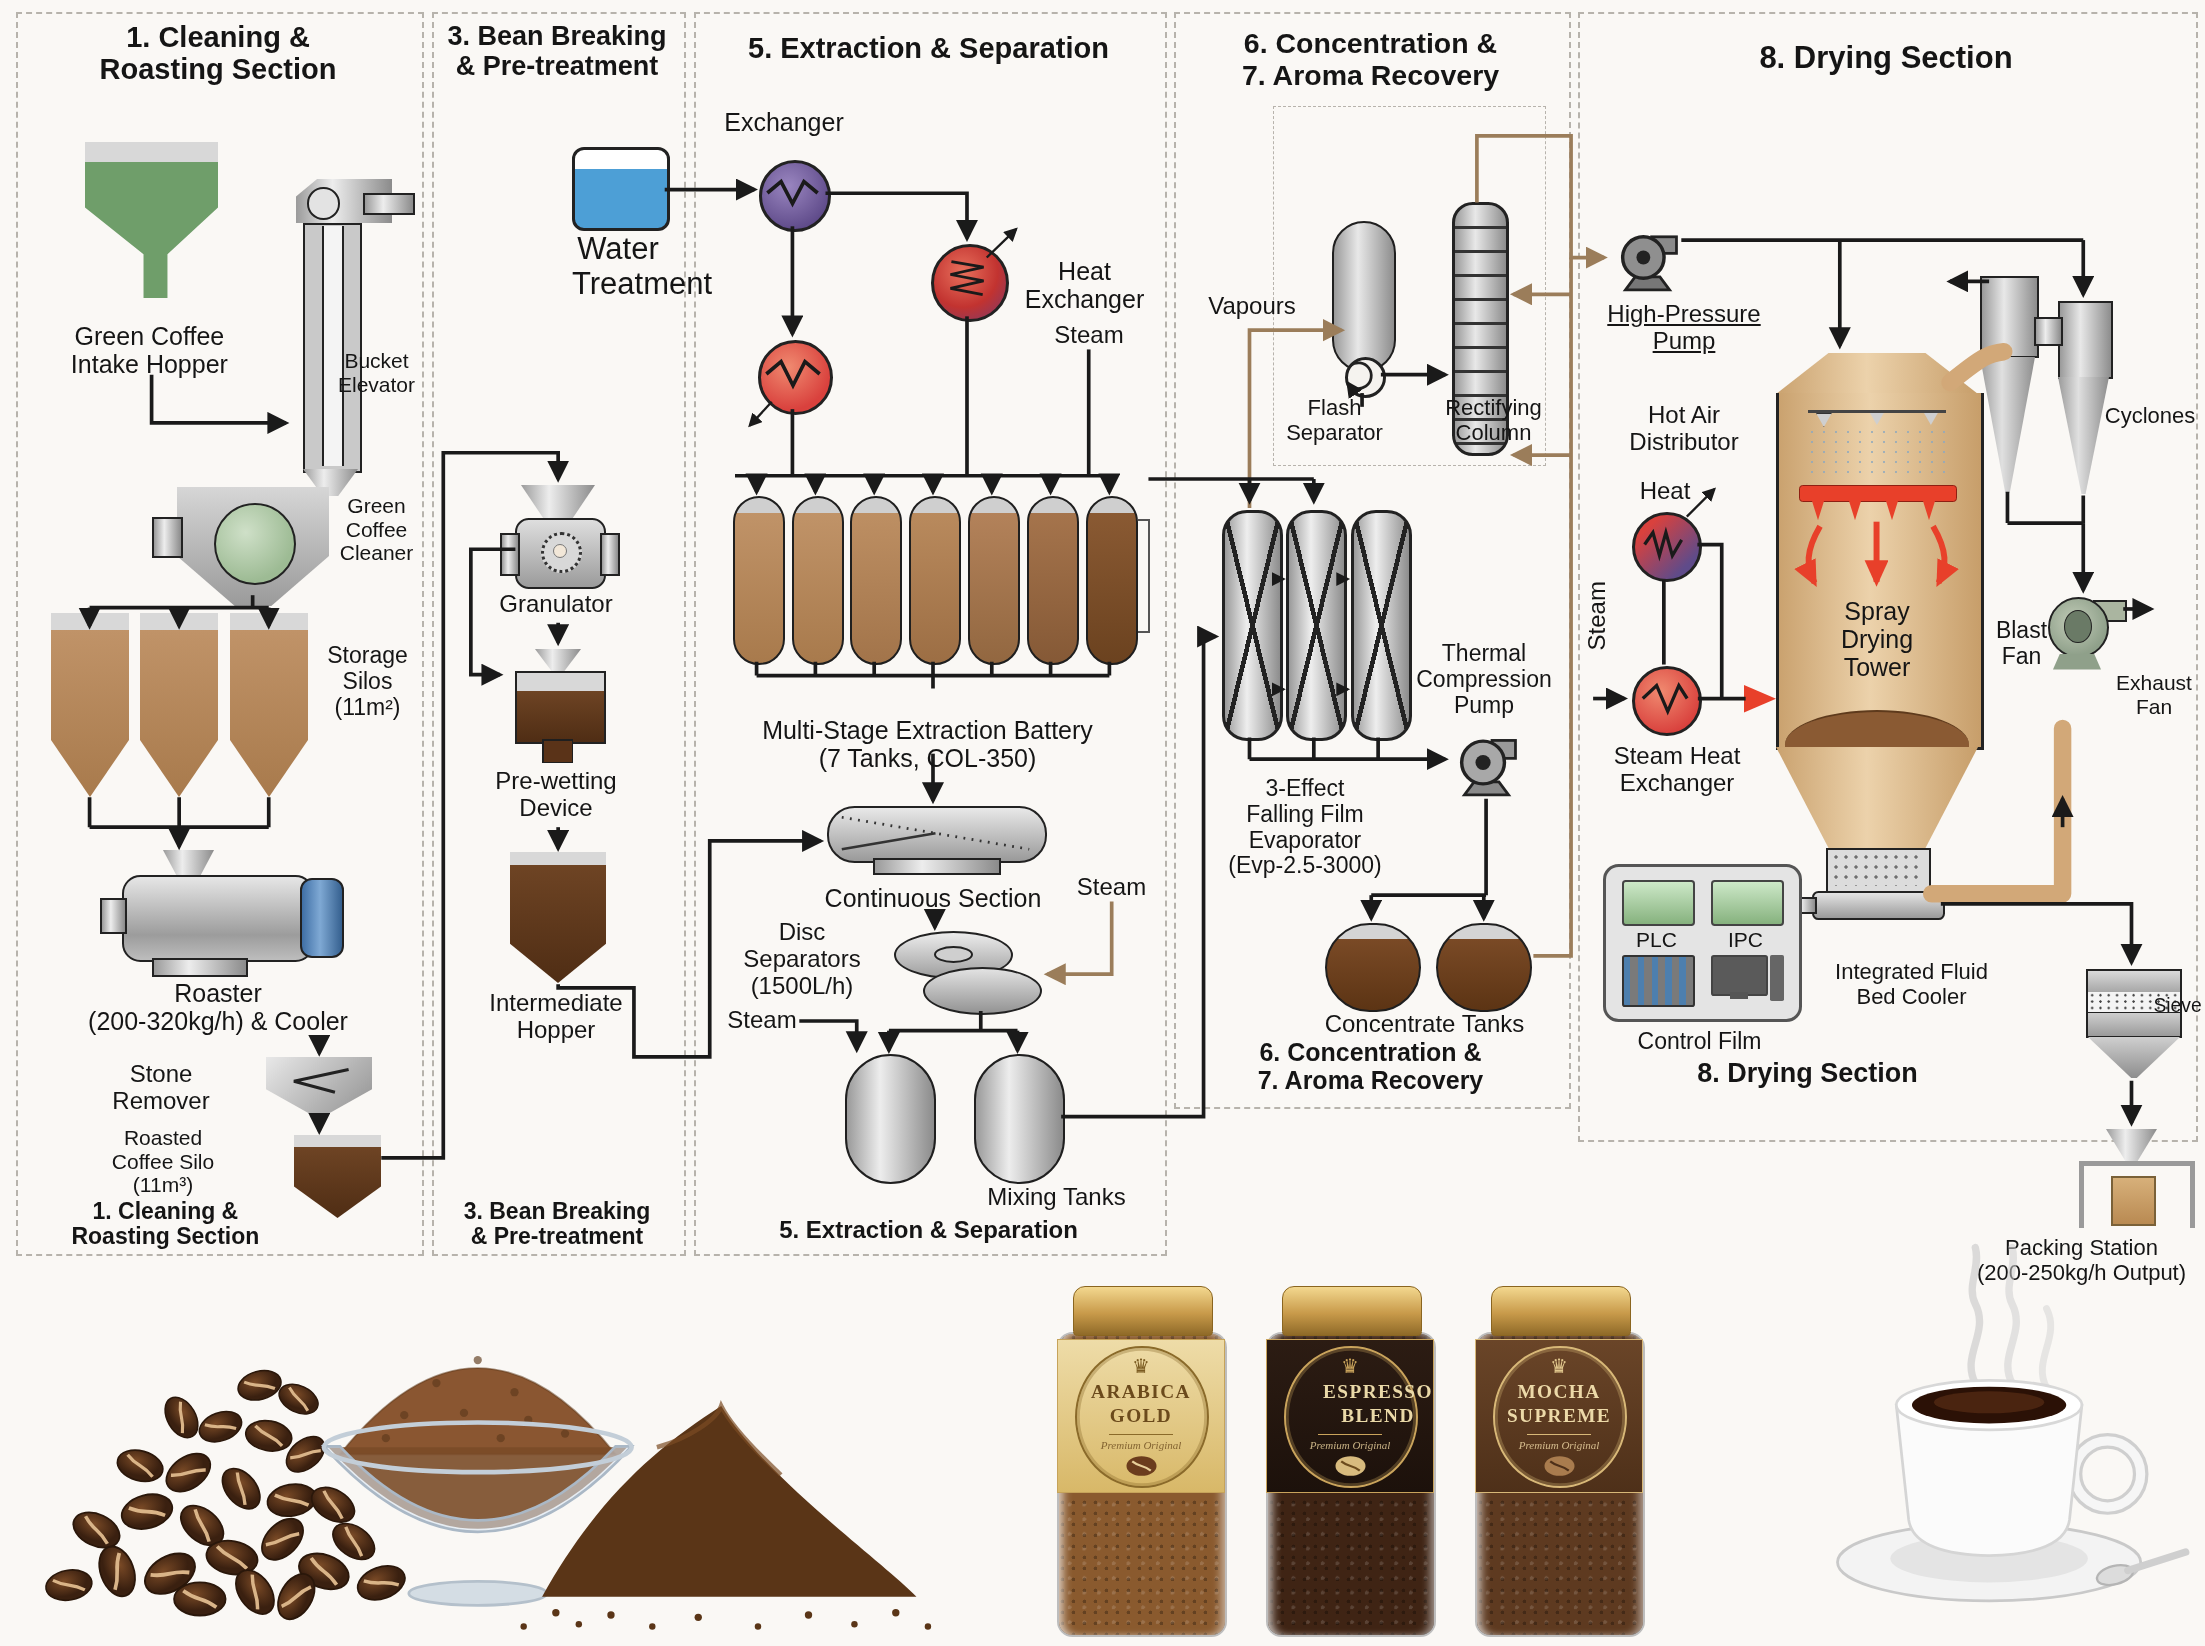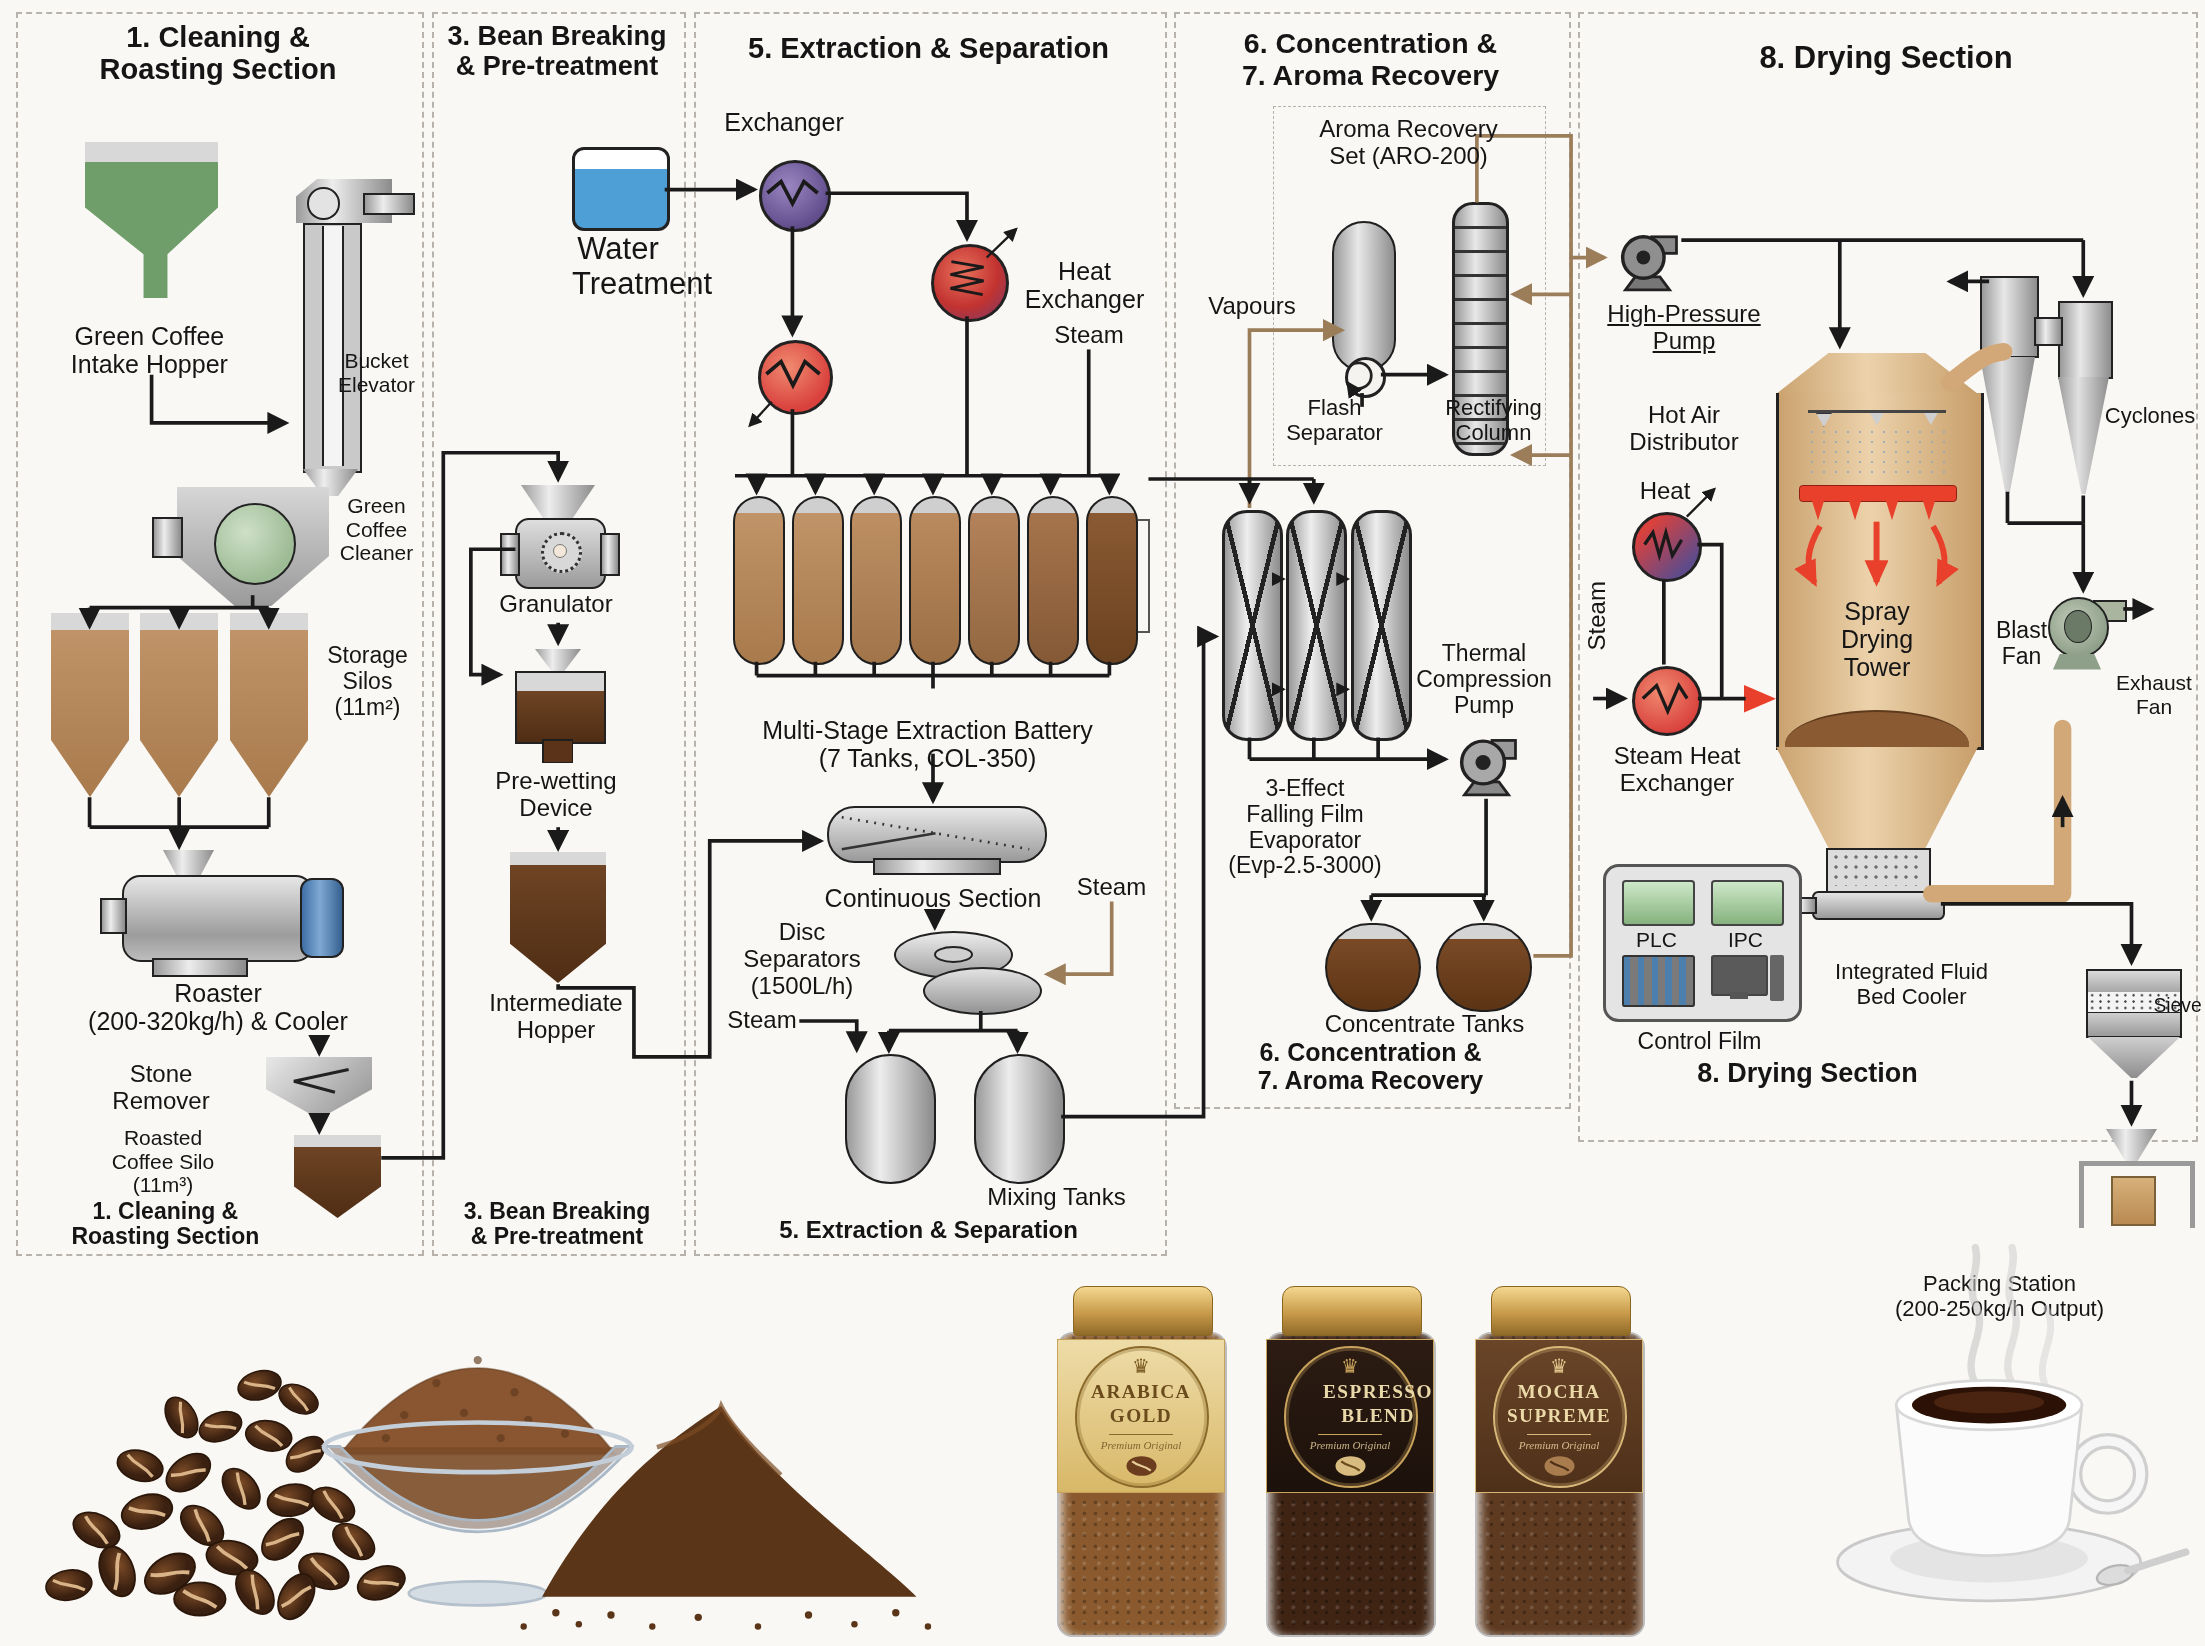--- a/index.html
+++ b/index.html
@@ -419,22 +419,20 @@
   <div class="lbl" style="left:698px;top:691px;width:459px;font-size:25px;margin-top:25px;">Multi-Stage Extraction Battery
 (7 Tanks, COL-350)</div>
   <div class="lbl" style="left:749px;top:884px;width:368px;font-size:25px;">Continuous Section</div>
   <div class="lbl" style="left:710px;top:919px;width:184px;font-size:24px;">Disc
 Separators
 (1500L/h)</div>
   <div class="lbl" style="left:1070px;top:874px;width:83px;font-size:24px;">Steam</div>
   <div class="lbl" style="left:714px;top:1007px;width:96px;font-size:24px;">Steam</div>
   <div class="lbl" style="left:951px;top:1184px;width:211px;font-size:24px;">Mixing Tanks</div>
 
-  <div class="lbl" style="left:1273px;top:116px;width:271px;font-size:24px;font-weight:normal;">Aroma Recovery
-Set (ARO-200)</div>
   <div class="lbl" style="left:1176px;top:293px;width:152px;font-size:24px;">Vapours</div>
   <div class="lbl" style="left:1261px;top:396px;width:147px;font-size:22px;">Flash
 Separator</div>
   <div class="lbl" style="left:1420px;top:396px;width:147px;font-size:22px;text-align:center;">Rectifying
 Column</div>
   <div class="lbl" style="left:1190px;top:776px;width:230px;font-size:23px;">3-Effect
 Falling Film
 Evaporator
 (Evp-2.5-3000)</div>
   <div class="lbl" style="left:1406px;top:641px;width:156px;font-size:23px;">Thermal
@@ -457,21 +455,21 @@
   <div class="lbl" style="left:1578px;top:743px;width:198px;font-size:24px;">Steam Heat
 Exchanger</div>
   <div class="lbl" style="left:1971px;top:618px;width:101px;font-size:23px;">Blast
 Fan</div>
   <div class="lbl" style="left:1783px;top:960px;width:257px;font-size:22px;">Integrated Fluid
 Bed Cooler</div>
   <div class="lbl" style="left:1622px;top:928px;width:69px;font-size:21px;">PLC</div>
   <div class="lbl" style="left:1711px;top:928px;width:69px;font-size:21px;">IPC</div>
   <div class="lbl" style="left:1603px;top:1029px;width:193px;font-size:23px;">Control Film</div>
   <div class="lbl" style="left:2150px;top:995px;width:55px;font-size:19.3px;">Sieve</div>
-  <div class="lbl" style="left:1880px;top:1236px;width:239px;font-size:22px;margin-top:36px;">Packing Station
+  <div class="lbl" style="left:1962px;top:1236px;width:239px;font-size:22px;">Packing Station
 (200-250kg/h Output)</div>
 
   <svg width="2205" height="1647" viewBox="0 0 4800 3584" style="left:0;top:0;">
     <defs>
       <radialGradient id="gbean" cx="40%" cy="35%">
           <stop offset="0%" stop-color="#7a4a26"></stop>
           <stop offset="100%" stop-color="#3a2010"></stop>
         </radialGradient>
       <symbol id="bean" viewBox="-32 -22 64 44">
         <ellipse rx="28" ry="18" fill="url(#gbean)" stroke="#2a170a" stroke-width="2"></ellipse>

